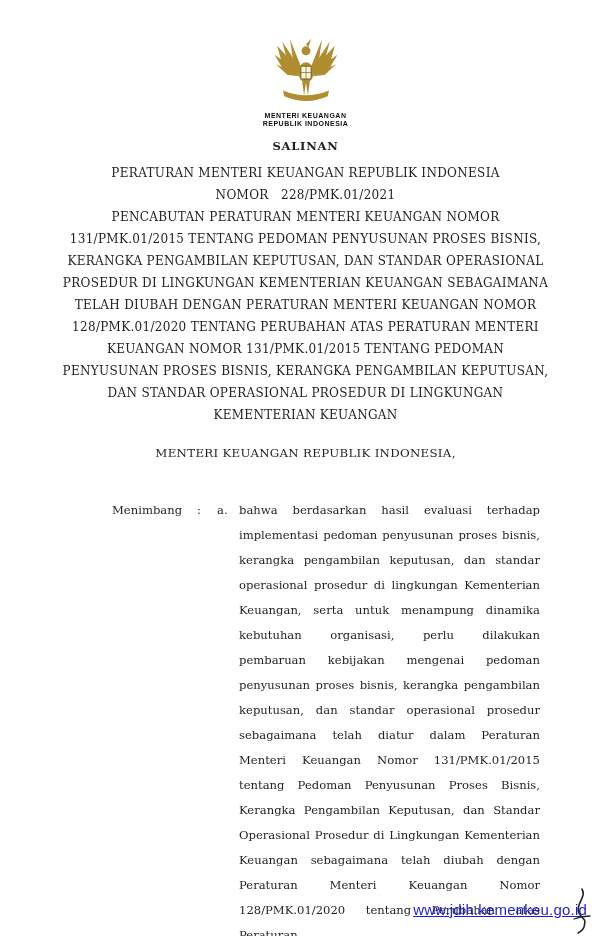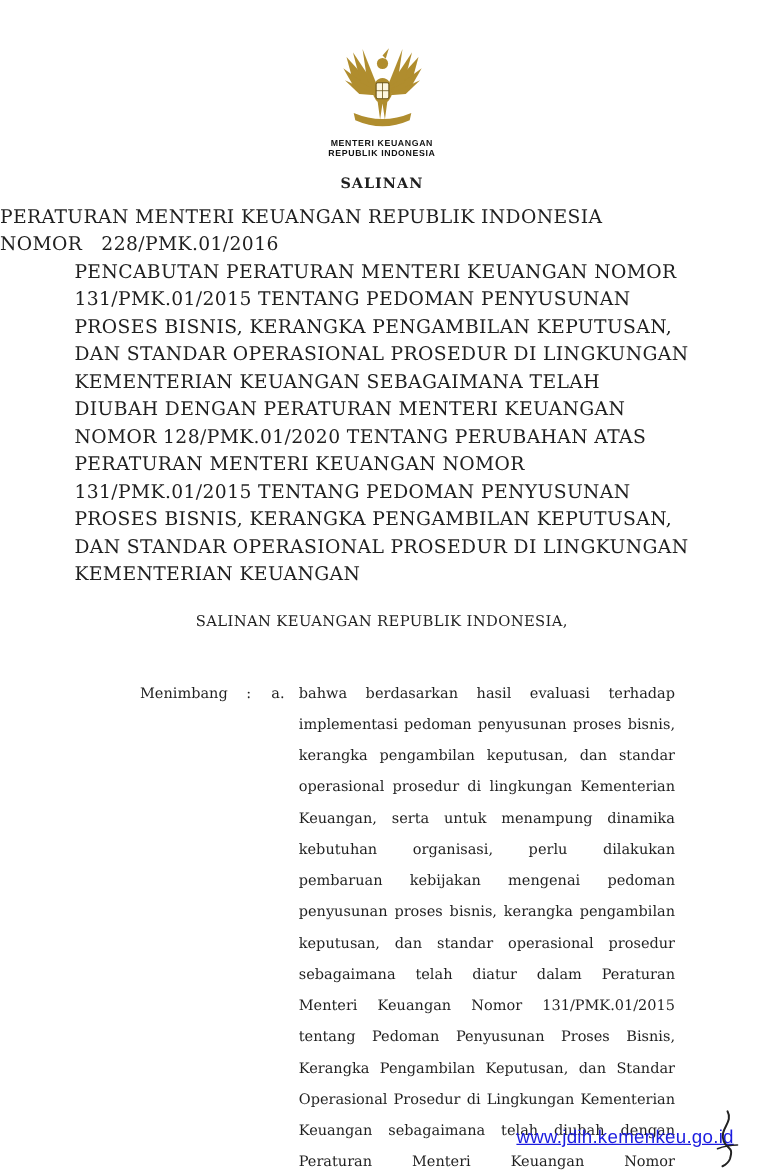--- a/index.html
+++ b/index.html
@@ -32,22 +32,22 @@
     margin-top: 11px;
     text-align: center;
     font-weight: bold;
     font-size: 11.5px;
     letter-spacing: 0.8px;
   }
 
   
   .title-block {
     margin-top: 9px;
-    text-align: left;
-    font-size: 15px;
+    text-align: center;
+    font-size: 12px;
     line-height: 22px;
     letter-spacing: 0.3px;
   }
   .tline { white-space: nowrap; }
   .tline.pre { white-space: pre; }
   .subject {
     max-width: 492px;
     margin: 0 auto;
     white-space: normal;
   }
@@ -138,25 +138,25 @@
     <div class="ministry">
       <div>MENTERI KEUANGAN</div>
       <div>REPUBLIK INDONESIA</div>
     </div>
   </div>
 
   <div class="salinan">SALINAN</div>
 
   <div class="title-block">
     <div class="tline">PERATURAN MENTERI KEUANGAN REPUBLIK INDONESIA</div>
-    <div class="tline pre">NOMOR   228/PMK.01/2016</div>
+    <div class="tline pre">NOMOR   228/PMK.01/2021</div>
     <div class="subject">PENCABUTAN PERATURAN MENTERI KEUANGAN NOMOR 131/PMK.01/2015 TENTANG PEDOMAN PENYUSUNAN PROSES BISNIS, KERANGKA PENGAMBILAN KEPUTUSAN, DAN STANDAR OPERASIONAL PROSEDUR DI LINGKUNGAN KEMENTERIAN KEUANGAN SEBAGAIMANA TELAH DIUBAH DENGAN PERATURAN MENTERI KEUANGAN NOMOR 128/PMK.01/2020 TENTANG PERUBAHAN ATAS PERATURAN MENTERI KEUANGAN NOMOR 131/PMK.01/2015 TENTANG PEDOMAN PENYUSUNAN PROSES BISNIS, KERANGKA PENGAMBILAN KEPUTUSAN, DAN STANDAR OPERASIONAL PROSEDUR DI LINGKUNGAN KEMENTERIAN KEUANGAN</div>
   </div>
 
-  <div class="authority">SALINAN KEUANGAN REPUBLIK INDONESIA,</div>
+  <div class="authority">MENTERI KEUANGAN REPUBLIK INDONESIA,</div>
 
   <div class="consider">
     <div class="c-label">Menimbang</div>
     <div class="c-colon">:</div>
     <div class="c-letter">a.</div>
     <div class="c-text">bahwa berdasarkan hasil evaluasi terhadap implementasi pedoman penyusunan proses bisnis, kerangka pengambilan keputusan, dan standar operasional prosedur di lingkungan Kementerian Keuangan, serta untuk menampung dinamika kebutuhan organisasi, perlu dilakukan pembaruan kebijakan mengenai pedoman penyusunan proses bisnis, kerangka pengambilan keputusan, dan standar operasional prosedur sebagaimana telah diatur dalam Peraturan Menteri Keuangan Nomor 131/PMK.01/2015 tentang Pedoman Penyusunan Proses Bisnis, Kerangka Pengambilan Keputusan, dan Standar Operasional Prosedur di Lingkungan Kementerian Keuangan sebagaimana telah diubah dengan Peraturan Menteri Keuangan Nomor 128/PMK.01/2020 tentang Perubahan atas Peraturan</div>
   </div>
 
   <a class="footer-link" href="#">www.jdih.kemenkeu.go.id</a>
 

